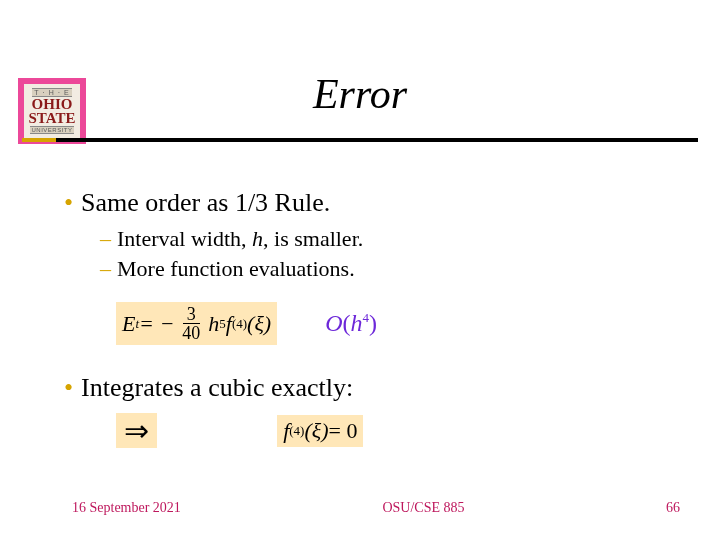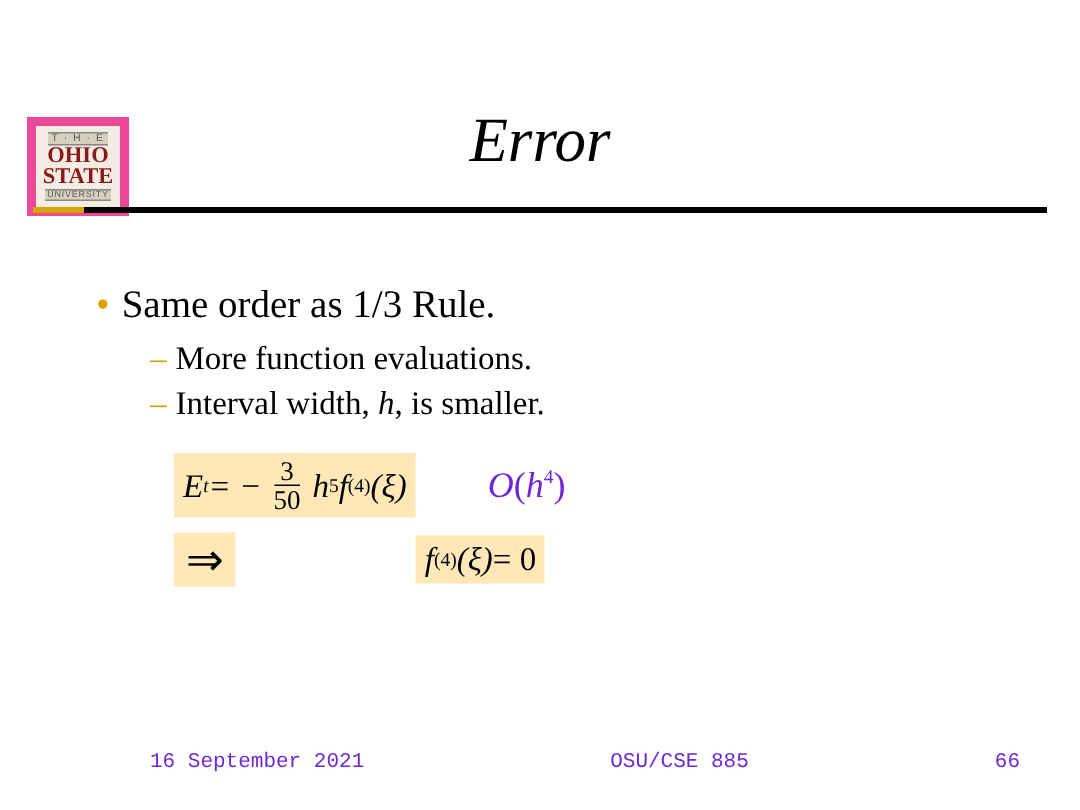--- a/index.html
+++ b/index.html
@@ -158,26 +158,25 @@
   .implies {
     font-size: 30px;
     background: #ffe7b8;
     padding: 0 8px;
   }
   .footer {
     position: absolute;
     bottom: 24px;
     left: 72px;
     right: 40px;
-    font-family: Liberation Mono, monospace;
+    font-family: Liberation Serif, serif;
     font-size: 14px;
-    color: #6d28d9;
+    color: #be185d;
     display: flex;
     justify-content: space-between;
-    margin-left: 28px;
   }
 </style>
 </head>
 <body>
 
 <div class="logo">
   <div class="top">T · H · E</div>
   <div class="mid">
     <span>OHIO</span><br><span>STATE</span>
   </div>
@@ -187,48 +186,51 @@
 <div class="title">Error</div>
 <div class="underline"></div>
 
 <div class="content">
 
   <div class="bullet1">
     <span class="dot">•</span><span>Same order as 1/3 Rule.</span>
   </div>
 
   <div class="bullet2">
+    <span class="dash">–</span><span>Interval width, </span><span class="ital">h</span><span>, is smaller.</span>
+  </div>
+  <div class="bullet2">
     <span class="dash">–</span><span>More function evaluations.</span>
-  </div>
-  <div class="bullet2">
-    <span class="dash">–</span><span>Interval width, </span><span class="ital">h</span><span>, is smaller.</span>
   </div>
 
   <div class="formula-row">
     <span class="formula-box">
       <span>E</span>
         <span class="sub">t</span>
         <span> = −</span>
       <span class="frac">
         <span class="num">3</span>
-        <span class="den">50</span>
+        <span class="den">40</span>
       </span>
       <span>h</span>
         <span class="sup">5</span>
       <span>f</span>
         <span class="sup">(4)</span>
         <span>(</span>
         <span>ξ</span>
         <span>)</span>
     </span>
     <span class="plainO">
       <span>O</span><span style="font-style:normal">(</span><span>h</span><span class="sup">4</span><span style="font-style:normal">)</span>
     </span>
   </div>
 
+  <div class="bullet1" style="margin-top:28px">
+    <span class="dot">•</span><span>Integrates a cubic exactly:</span>
+  </div>
 
   <div class="implies-row">
     <span class="implies">⇒</span>
     <span class="formula-box">
       <span>f</span>
         <span class="sup">(4)</span>
         <span>(</span>
         <span>ξ</span>
         <span>)</span>
         <span style="font-style:normal">= 0</span>

